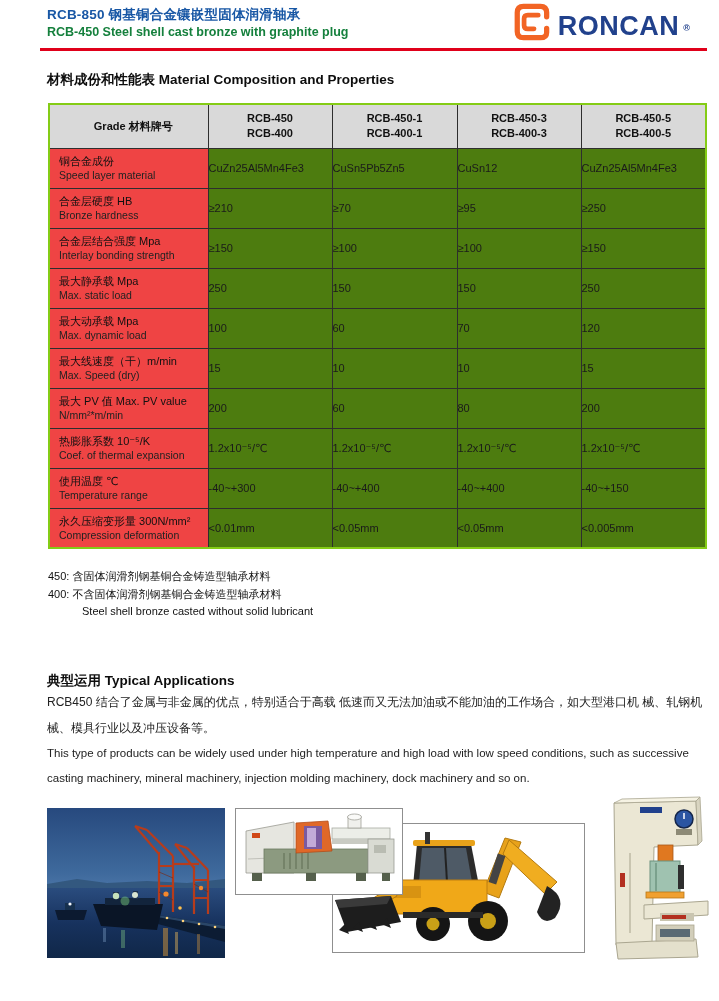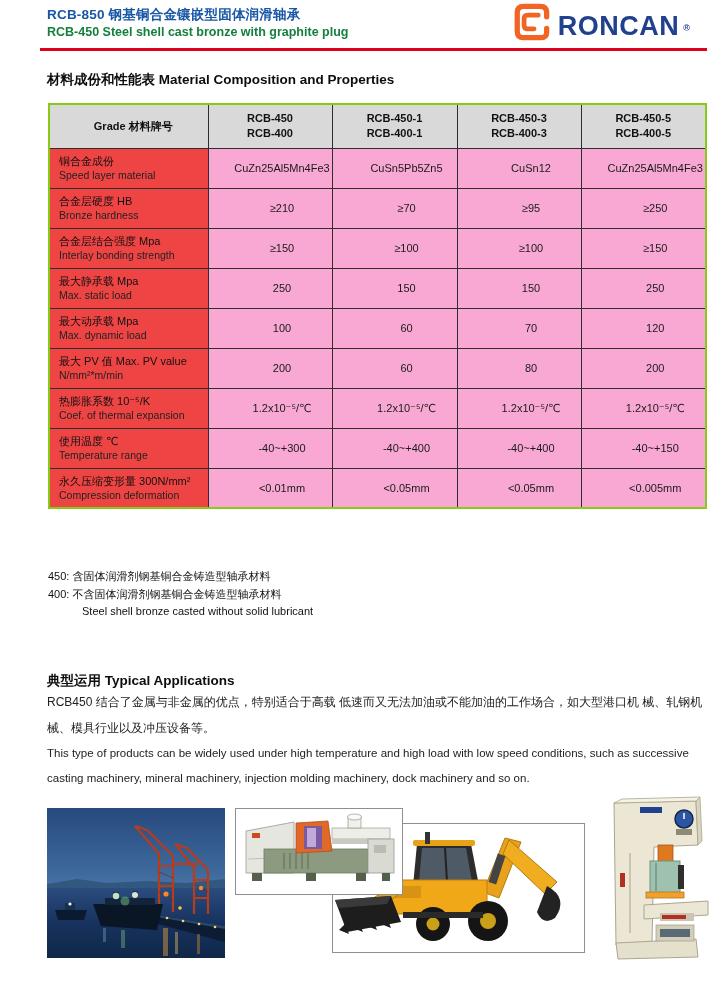--- a/index.html
+++ b/index.html
@@ -28,21 +28,21 @@
   .section-heading { left: 47px; font-weight: bold; font-size: 13.5px; color: #0d0d0d; }
   #comp-heading { top: 71px; }
   #apps-heading { top: 672px; text-align: right; }
 
   
   table.comp { left: 48px; top: 103px; width: 657px; border-collapse: collapse; table-layout: fixed; position: absolute; border: 2px solid #84cc16; }
   table.comp td, table.comp th { border: 1px solid #2e2e2e; vertical-align: middle; }
   table.comp th { background: #d9d9d9; height: 44px; font-size: 11px; font-weight: bold; text-align: center; line-height: 15px; }
   th.grade { text-align: left; padding-left: 9px; font-size: 11.5px; }
   td.lbl { background: #ef4444; text-align: left; padding: 4px 4px 4px 9px; height: 40px; }
-  td.val { background: #f9a8d4; text-align: center; font-size: 11px; color: #1a1a1a; padding-left: 24px; }
+  td.val { background: #4d7c0f; font-size: 11px; color: #1a1a1a; }
   .lz { display: block; font-size: 11px; line-height: 15px; color: #111; }
   .le { display: block; font-size: 10.5px; line-height: 13px; color: #222; }
   .hdr2 { display: block; }
 
   
   .footnotes { left: 48px; top: 568px; font-size: 11px; line-height: 17.5px; color: #111; }
   .fn-en { padding-left: 34px; }
 
   
   .para-zh { left: 47px; top: 689px; width: 662px; font-size: 12px; line-height: 26px; color: #222; }
@@ -152,20 +152,30 @@
           <span class="lz">最大动承载 Mpa</span>
           <span class="le">Max. dynamic load</span>
         </td>
     <td class="val">100</td>
     <td class="val">60</td>
     <td class="val">70</td>
     <td class="val">120</td>
   </tr>
   <tr>
     <td class="lbl">
+          <span class="lz">最大线速度（干）m/min</span>
+          <span class="le">Max. Speed (dry)</span>
+        </td>
+    <td class="val">15</td>
+    <td class="val">10</td>
+    <td class="val">10</td>
+    <td class="val">15</td>
+  </tr>
+  <tr>
+    <td class="lbl">
           <span class="lz">最大 PV 值 Max. PV value</span>
           <span class="le">N/mm²*m/min</span>
         </td>
     <td class="val">200</td>
     <td class="val">60</td>
     <td class="val">80</td>
     <td class="val">200</td>
   </tr>
   <tr>
     <td class="lbl">

